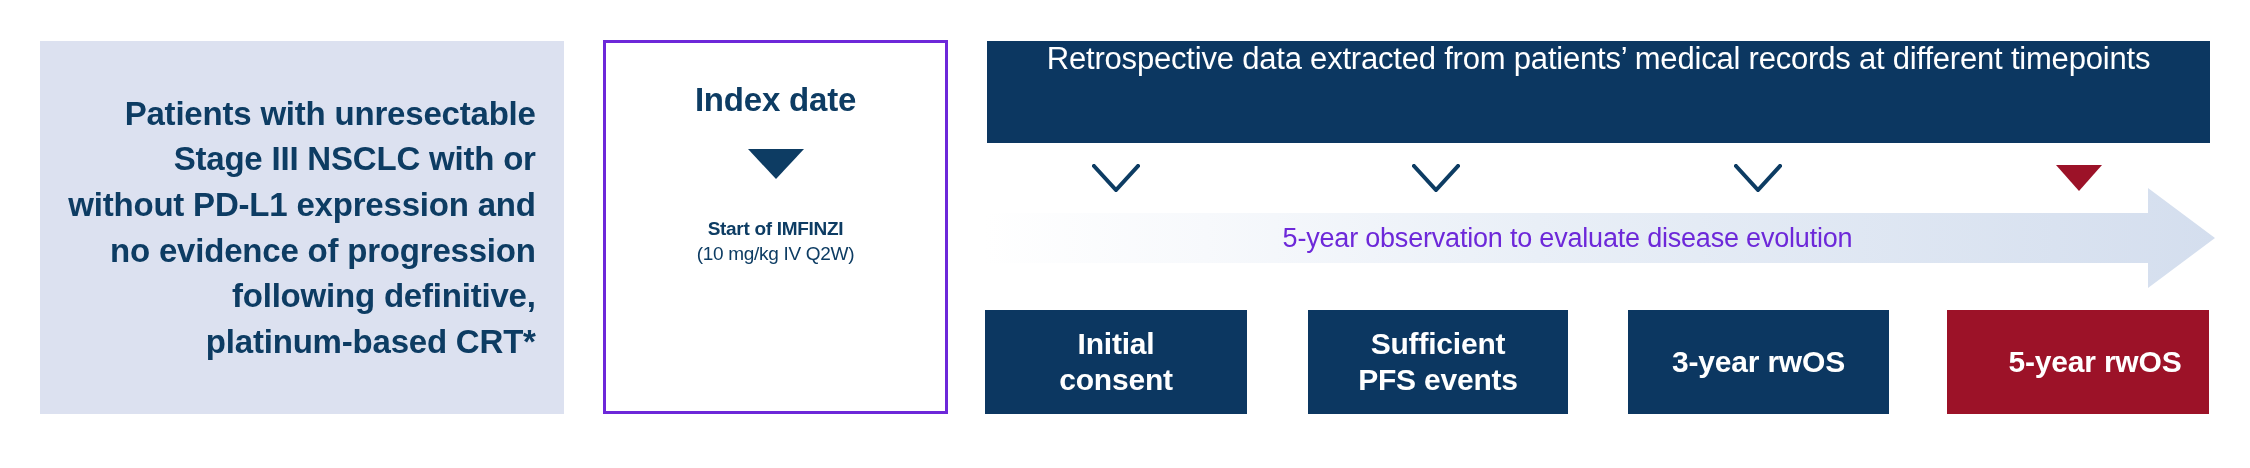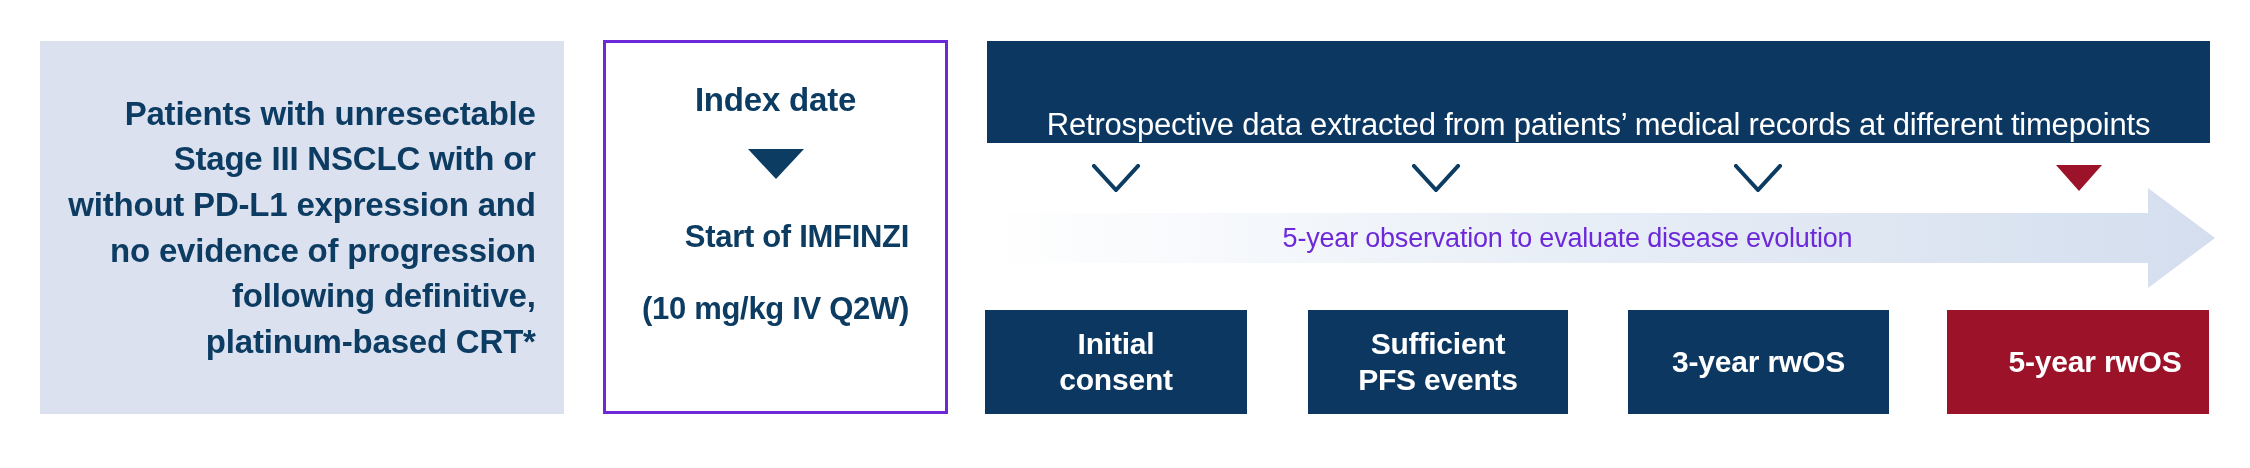--- a/index.html
+++ b/index.html
@@ -68,38 +68,38 @@
     width: 0;
     height: 0;
     border-left: 28px solid transparent;
     border-right: 28px solid transparent;
     border-top: 30px solid #0d3c63;
     margin-top: 30px;
   }
   .index-detail {
     margin-top: 38px;
     color: #0d3c63;
-    font-size: 31px;
+    font-size: 19px;
     line-height: 1.3;
-    text-align: right;
+    text-align: center;
     letter-spacing: -0.3px;
   }
   .index-detail .strong { font-weight: bold; display: block; }
-  .index-detail .light  { font-weight: bold; display: block; margin-top: 32px; }
+  .index-detail .light  { font-weight: normal; display: block; }
 
   
   .records-header {
     position: absolute;
     left: 987px;
     top: 41px;
     width: 1223px;
     height: 102px;
     background: #0c3761;
     display: flex;
-    align-items: flex-end;
+    align-items: flex-start;
     justify-content: center;
     box-sizing: border-box;
     padding: 0 18px;
   }
   .records-header-text {
     color: #ffffff;
     font-size: 31px;
     font-weight: normal;
     letter-spacing: -0.2px;
     text-align: center;

